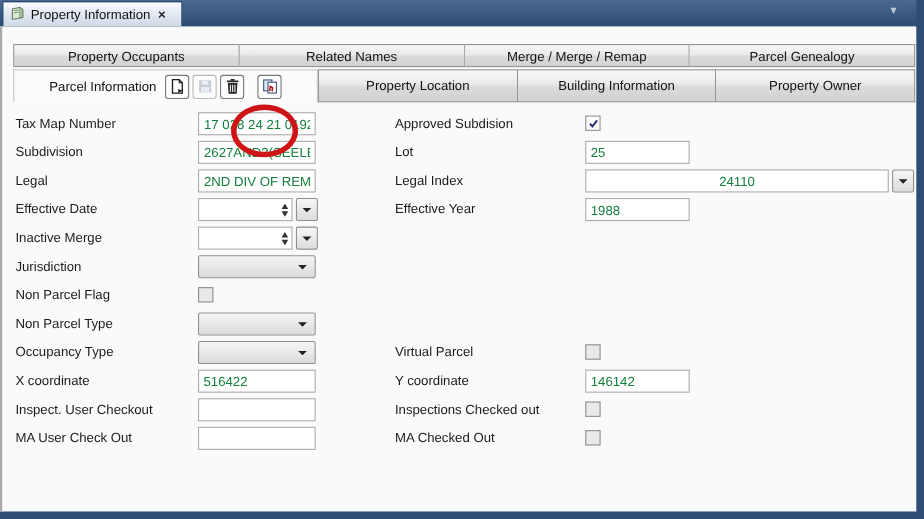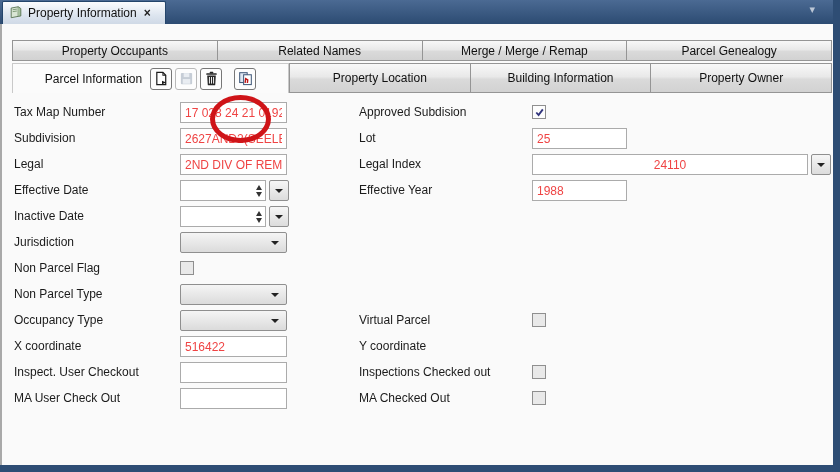--- a/index.html
+++ b/index.html
@@ -45,21 +45,21 @@
 
   
   .red-ellipse { position:absolute; left:197px; top:31px; width:61px; height:48px;
                  border:5px solid #cf1418; border-radius:50%; pointer-events:none; z-index:50; }
 
   
   .fgroup { position:absolute; left:0; width:833px; height:22px; }
   .flabel { position:absolute; font-size:12px; color:#1b1b1b; line-height:21px; white-space:nowrap;text-align:right; }
   .lab-l { left:12px; } .lab-r { left:357px; }
   .tinput { position:absolute; height:21px; border:1px solid #ababab; background:#fff;
-            font:12px "Liberation Sans", sans-serif; color:#ef4444; padding:1px 4px;
+            font:12px "Liberation Sans", sans-serif; color:#15803d; padding:1px 4px;
             white-space:nowrap; overflow:hidden; }
   .f-l { left:178px; width:107px; } .f-r { left:530px; width:95px; }
   .f-wide { left:530px; width:276px; text-align:center; }
   .dropbtn { position:absolute; width:20px; height:21px;
              background:linear-gradient(#f6f6f6,#dcdcdc); border:1px solid #8f8f8f;
              border-radius:2px; display:flex; align-items:center; justify-content:center; }
   .dropbtn .arr { width:0; height:0; border-left:4px solid transparent; border-right:4px solid transparent;
                   border-top:4px solid #222; }
   .datefield { position:absolute; left:178px; width:86px; height:21px; border:1px solid #ababab;
                background:#fff; display:flex; align-items:center; justify-content:flex-end;
@@ -181,21 +181,21 @@
         <span class="spinner">
             <span class="spin-up"></span>
             <span class="spin-dn"></span>
           </span>
       </div>
       <div class="dropbtn" style="left:267px">
           <span class="arr"></span>
         </div>
     </div>
     <div class="fgroup rt5">
-      <span class="flabel lab-l">Inactive Date</span>
+      <span class="flabel lab-l">Inactive Merge</span>
       <div class="datefield">
         <span class="spinner">
             <span class="spin-up"></span>
             <span class="spin-dn"></span>
           </span>
       </div>
       <div class="dropbtn" style="left:267px">
           <span class="arr"></span>
         </div>
     </div>
@@ -260,20 +260,21 @@
       <input class="tinput f-r" value="1988" style="">
     </div>
     <div class="fgroup rt9">
       <span class="flabel lab-r">Virtual Parcel</span>
       <span class="cbx">
         
       </span>
     </div>
     <div class="fgroup rt10">
       <span class="flabel lab-r">Y coordinate</span>
+      <input class="tinput f-r" value="146142" style="">
     </div>
     <div class="fgroup rt11">
       <span class="flabel lab-r">Inspections Checked out</span>
       <span class="cbx">
         
       </span>
     </div>
     <div class="fgroup rt12">
       <span class="flabel lab-r">MA Checked Out</span>
       <span class="cbx">

